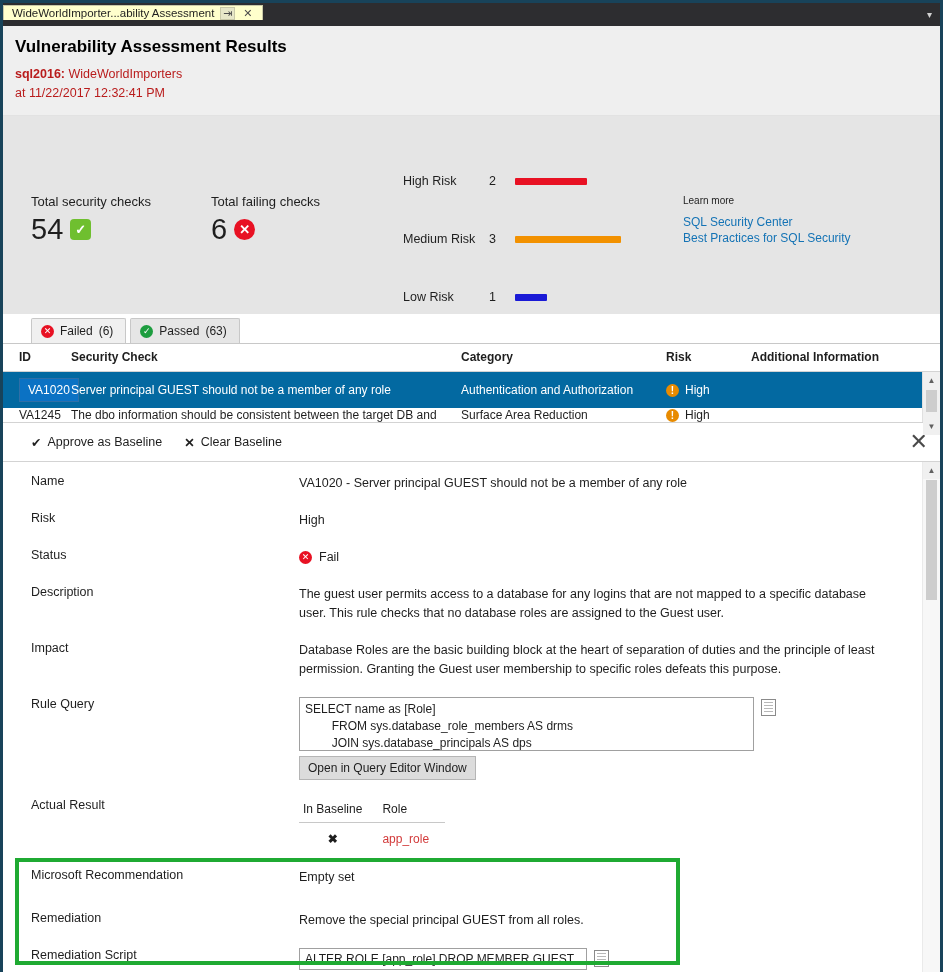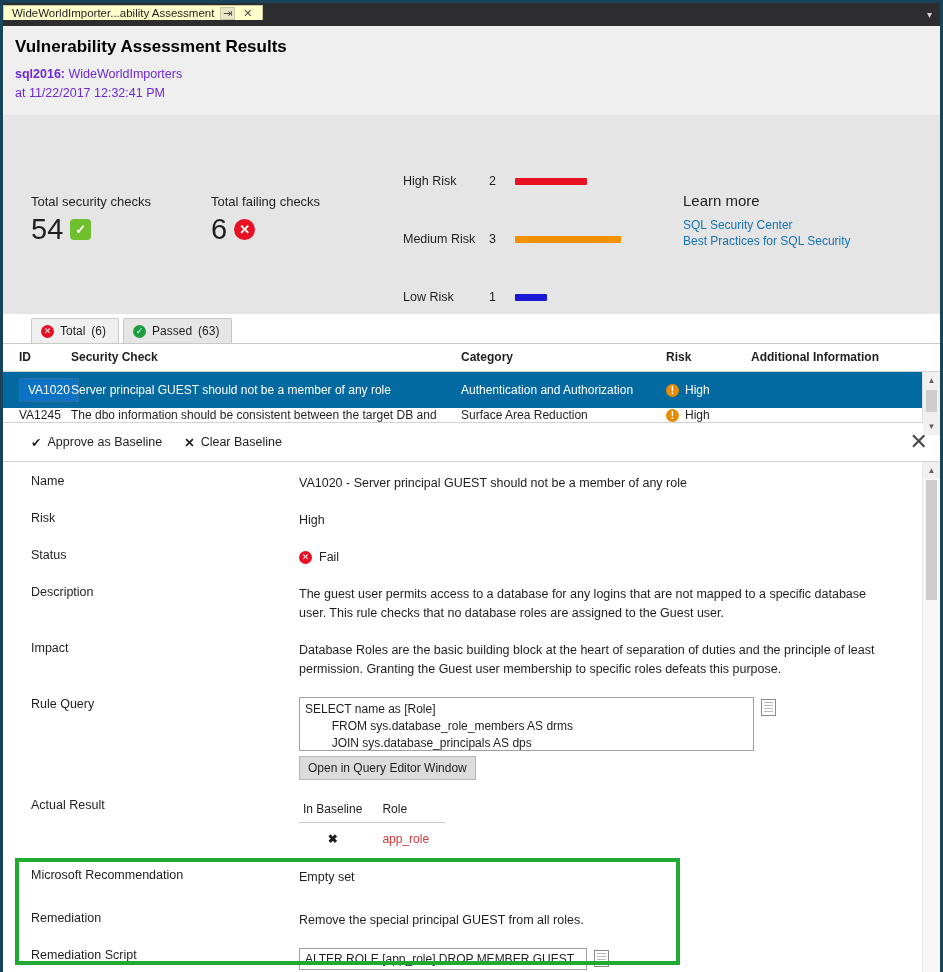--- a/index.html
+++ b/index.html
@@ -71,21 +71,21 @@
     border-bottom: 1px solid #e2e2e2;
   }
   .page-title {
     font-size: 17px;
     font-weight: bold;
     color: #000;
     margin: 3px 0 10px 0;
   }
   .subline {
     font-size: 12.5px;
-    color: #6d28d9;
+    color: #b91c1c;
     margin-bottom: 5px;
   }
   .subline b { font-weight: bold; }
 
   
   .summary {
     background: #e5e5e5;
     display: flex;
     padding: 16px 12px 6px 28px;
     align-items: center;
@@ -121,21 +121,21 @@
     margin-top: 36px;
   }
   .risk-name { width: 86px; color: #1e1e1e; }
   .risk-count { width: 26px; color: #1e1e1e; }
   .risk-bar { height: 7px; border-radius: 1px; }
 
   .learn {
     margin-left: 62px;
     margin-top: 0;
   }
-  .learn-title { font-size: 15px; color: #1e1e1e; margin-bottom: 8px; }
+  .learn-title { font-size: 10px; color: #1e1e1e; margin-bottom: 8px; }
   .learn a {
     display: block;
     color: #1473b5;
     font-size: 12px;
     text-decoration: none;
     line-height: 16px;
   }
 
   
   .subtabs {
@@ -423,21 +423,21 @@
     <div class="learn">
       <div class="learn-title">Learn more</div>
       <a href="#">SQL Security Center</a>
       <a href="#">Best Practices for SQL Security</a>
     </div>
   </div>
 
   <div class="subtabs">
     <div class="subtab active">
       <span class="mini-x">✕</span>
-      <span>Total</span>
+      <span>Failed</span>
       <span>(6)</span>
     </div>
     <div class="subtab">
       <span class="mini-check">✓</span>
       <span>Passed</span>
       <span>(63)</span>
     </div>
   </div>
 
   <div class="grid">

